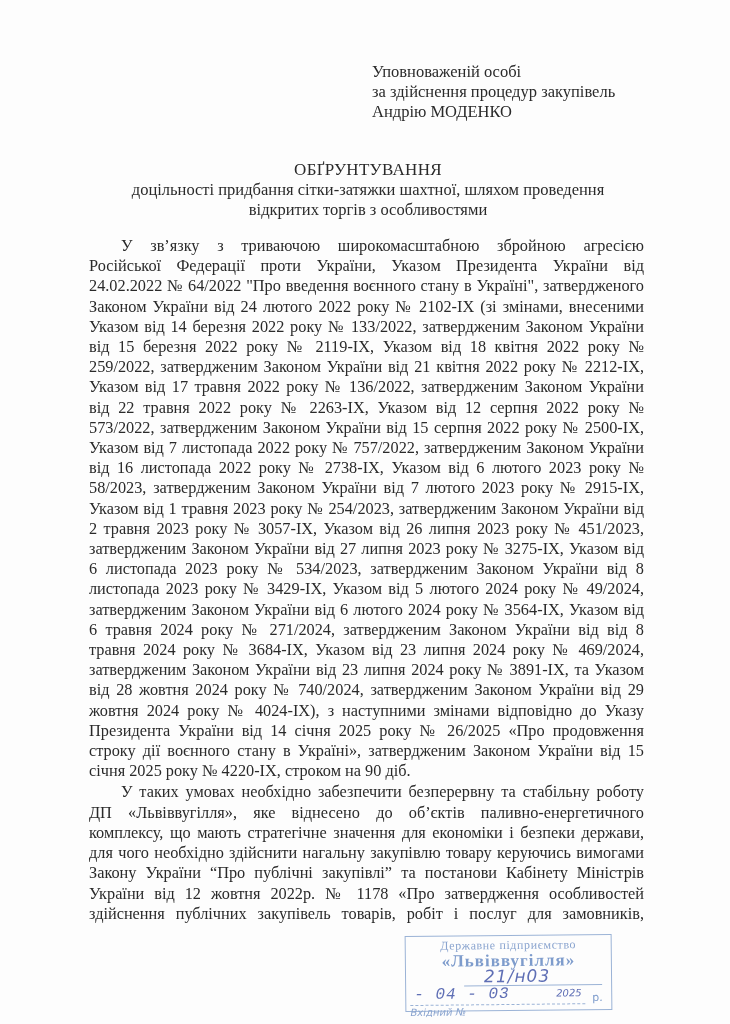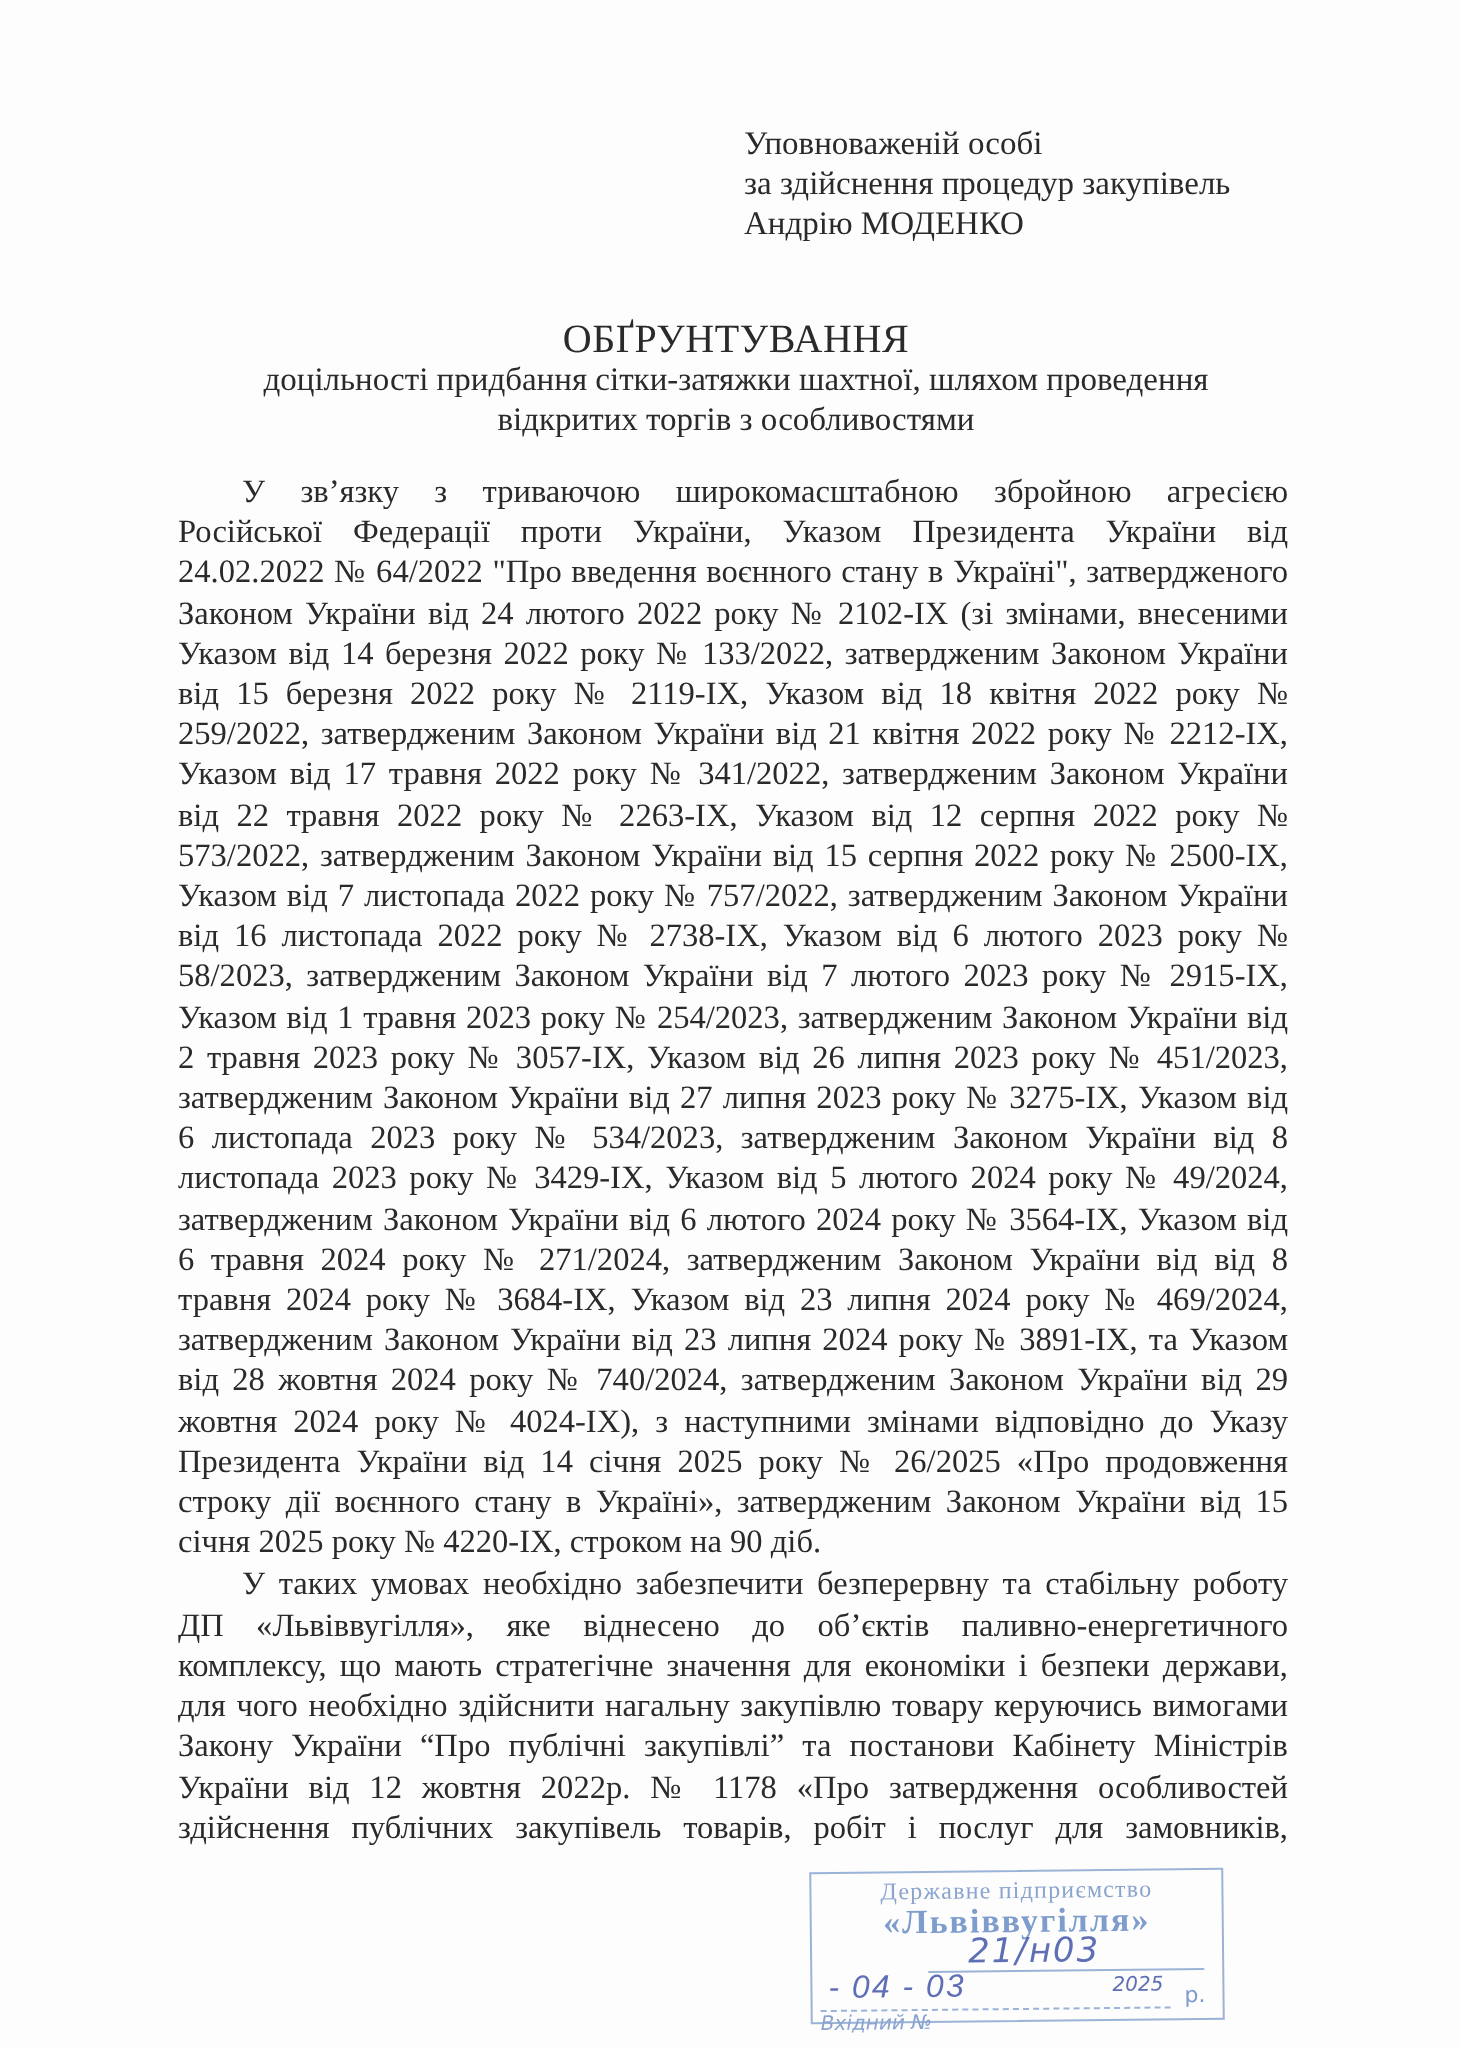--- a/index.html
+++ b/index.html
@@ -33,21 +33,21 @@
     .title-block {
       position: absolute;
       left: 88px;
       width: 560px;
       top: 160px;
       text-align: center;
       font-size: 16.5px;
       line-height: 20px;
     }
     .title-block .title {
-      font-size: 20px;
+      font-size: 17px;
       letter-spacing: 0.3px;
       margin-bottom: 0px;
     }
     .body-text {
       position: absolute;
       left: 89px;
       width: 555px;
       top: 236px;
       font-size: 16.3px;
       line-height: 20.2px;
@@ -122,21 +122,21 @@
       letter-spacing: 1px;
     }
     .stamp .s-date-rule {
       position: absolute;
       top: 68px; left: 4px; width: 175px;
       border-top: 1px dashed #9bb3d6;
     }
     .stamp .s-date {
       position: absolute;
       top: 49px; left: 8px;
-      font-family: Liberation Sans, sans-serif;
+      font-family: Liberation Mono, monospace;
       font-style: italic;
       font-size: 16px;
       color: #5f6fb5;
       letter-spacing: 1px;
       white-space: nowrap;
     }
     .stamp .s-year {
       position: absolute;
       top: 52px; left: 150px;
       font-family: "DejaVu Sans", sans-serif;
@@ -170,21 +170,21 @@
 
   <div class="body-text">
     <div class="paragraph">
       <span class="line indent">У зв’язку з триваючою широкомасштабною збройною агресією</span>
       <span class="line">Російської Федерації проти України, Указом Президента України від</span>
       <span class="line">24.02.2022 № 64/2022 "Про введення воєнного стану в Україні", затвердженого</span>
       <span class="line">Законом України від 24 лютого 2022 року № 2102-IX (зі змінами, внесеними</span>
       <span class="line">Указом від 14 березня 2022 року № 133/2022, затвердженим Законом України</span>
       <span class="line">від 15 березня 2022 року № 2119-IX, Указом від 18 квітня 2022 року №</span>
       <span class="line">259/2022, затвердженим Законом України від 21 квітня 2022 року № 2212-IX,</span>
-      <span class="line">Указом від 17 травня 2022 року № 341/2022, затвердженим Законом України</span>
+      <span class="line">Указом від 17 травня 2022 року № 136/2022, затвердженим Законом України</span>
       <span class="line">від 22 травня 2022 року № 2263-IX, Указом від 12 серпня 2022 року №</span>
       <span class="line">573/2022, затвердженим Законом України від 15 серпня 2022 року № 2500-IX,</span>
       <span class="line">Указом від 7 листопада 2022 року № 757/2022, затвердженим Законом України</span>
       <span class="line">від 16 листопада 2022 року № 2738-IX, Указом від 6 лютого 2023 року №</span>
       <span class="line">58/2023, затвердженим Законом України від 7 лютого 2023 року № 2915-IX,</span>
       <span class="line">Указом від 1 травня 2023 року № 254/2023, затвердженим Законом України від</span>
       <span class="line">2 травня 2023 року № 3057-IX, Указом від 26 липня 2023 року № 451/2023,</span>
       <span class="line">затвердженим Законом України від 27 липня 2023 року № 3275-IX, Указом від</span>
       <span class="line">6 листопада 2023 року № 534/2023, затвердженим Законом України від 8</span>
       <span class="line">листопада 2023 року № 3429-IX, Указом від 5 лютого 2024 року № 49/2024,</span>

